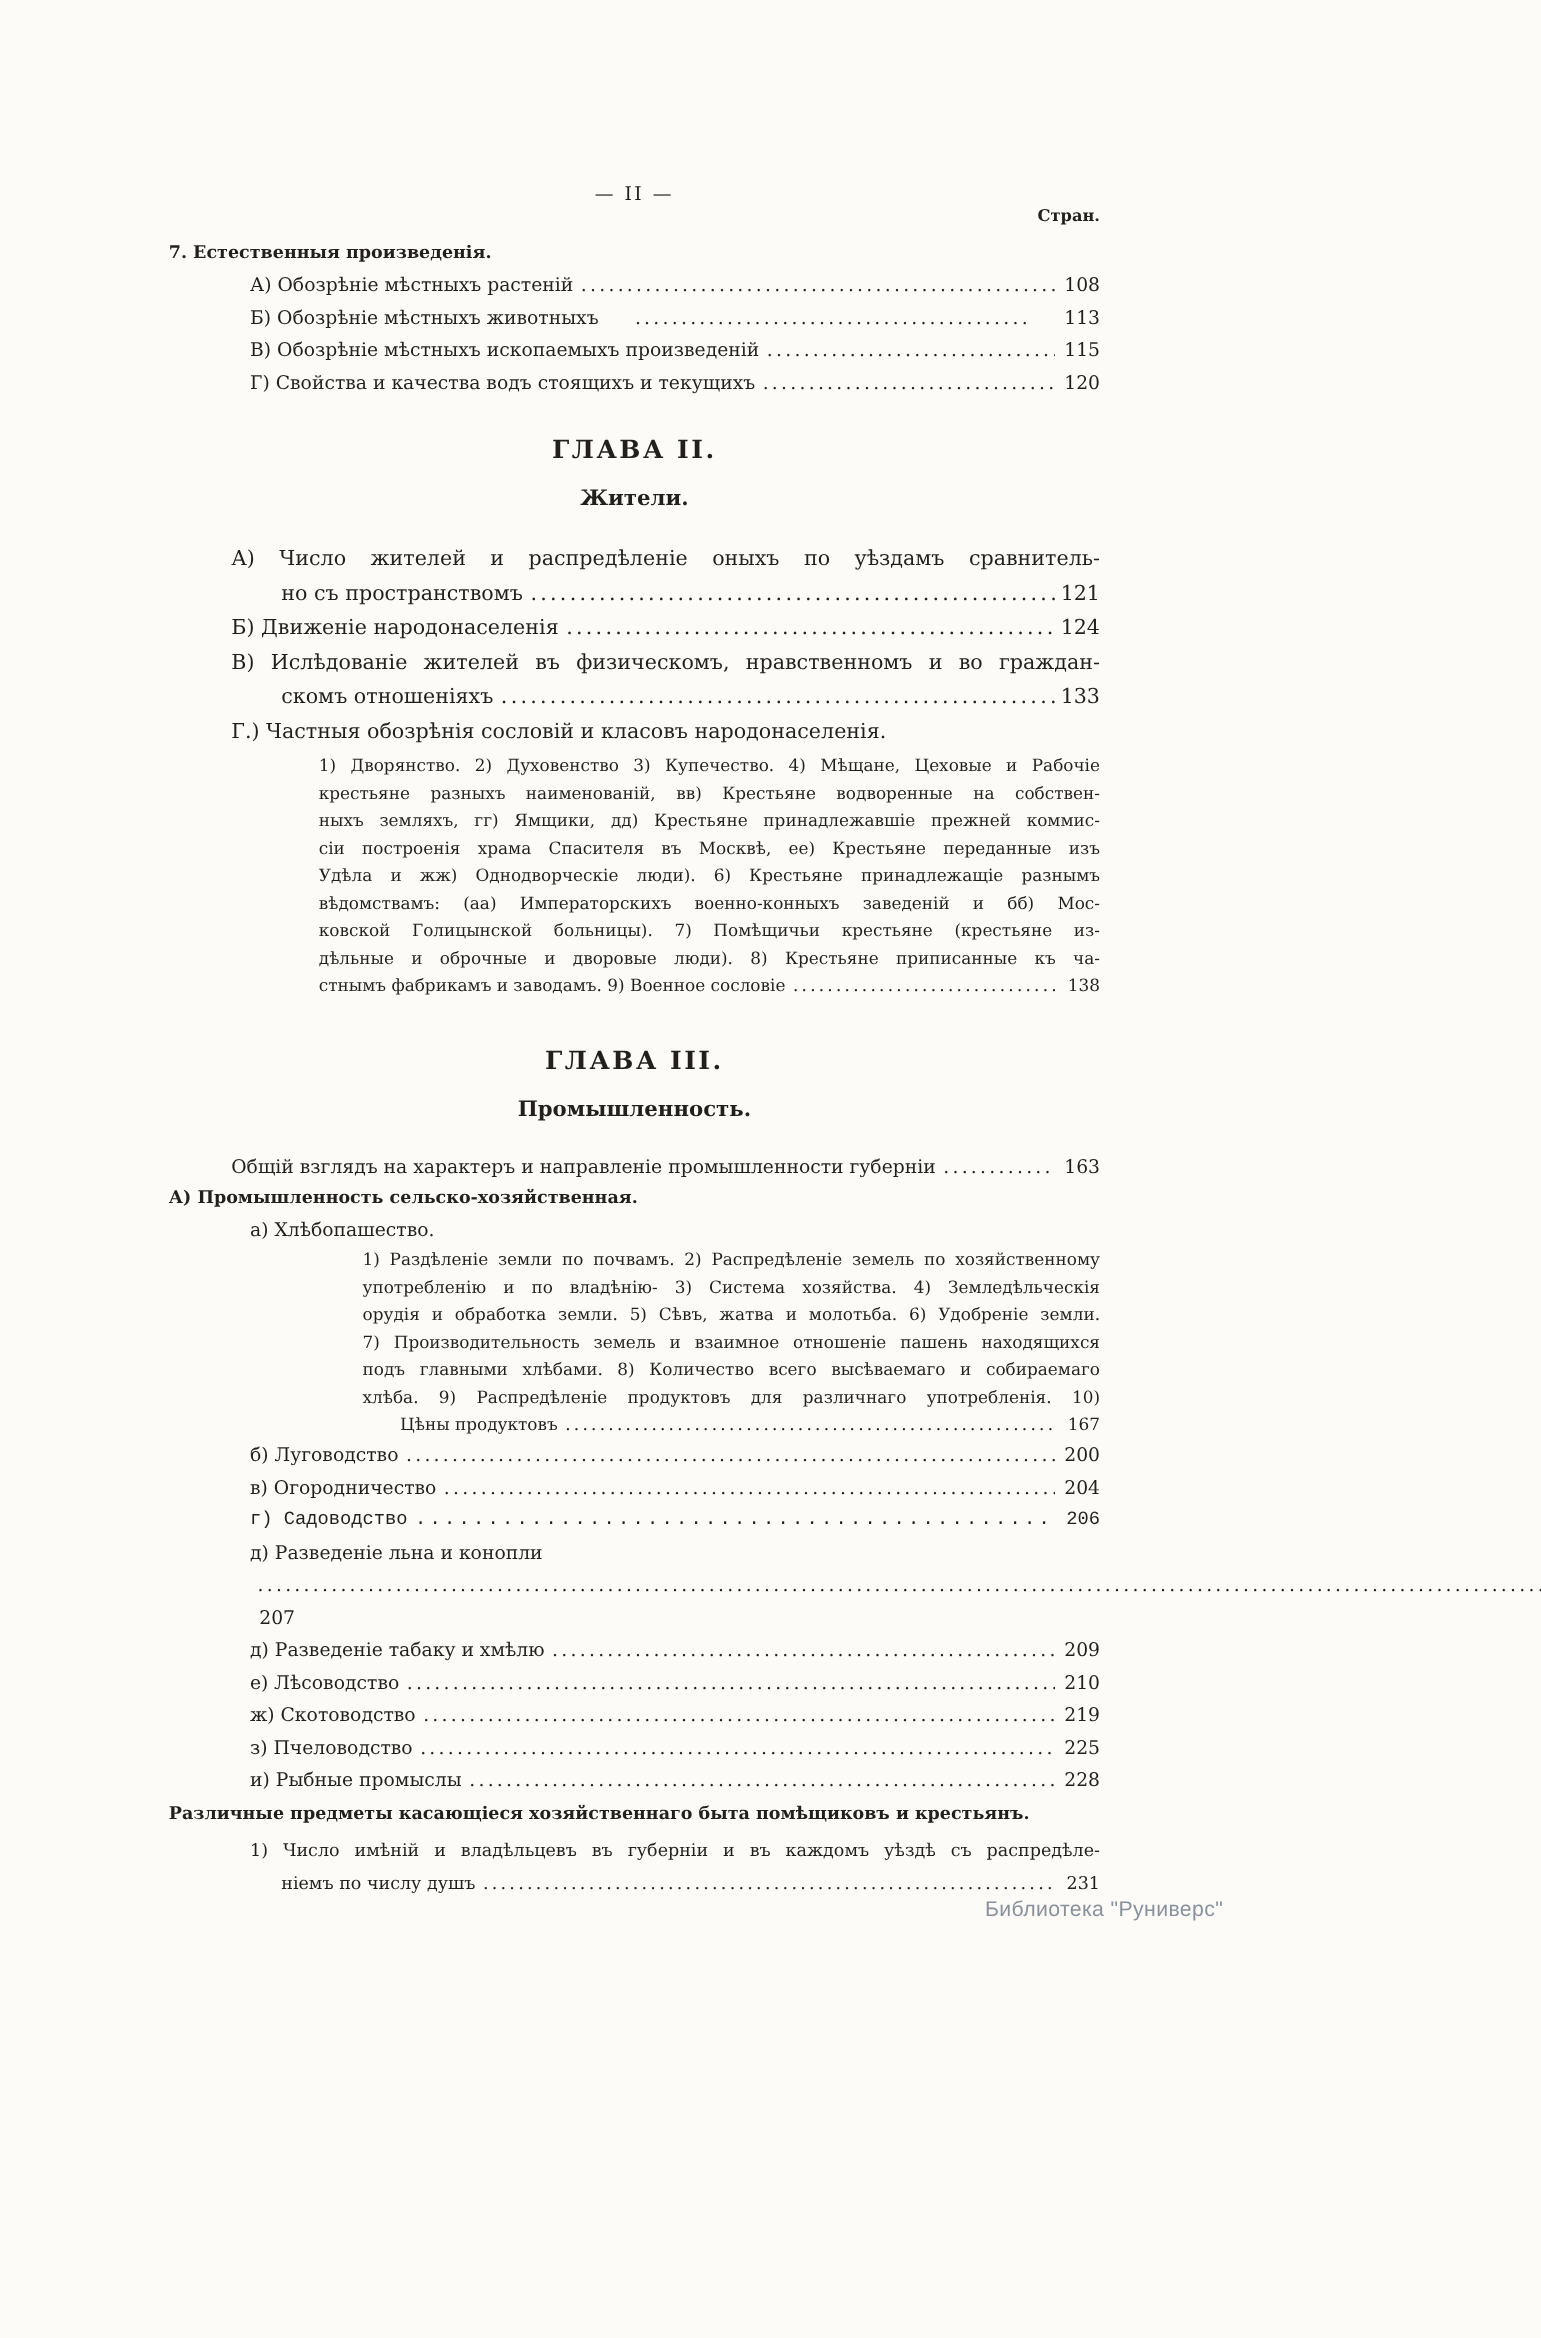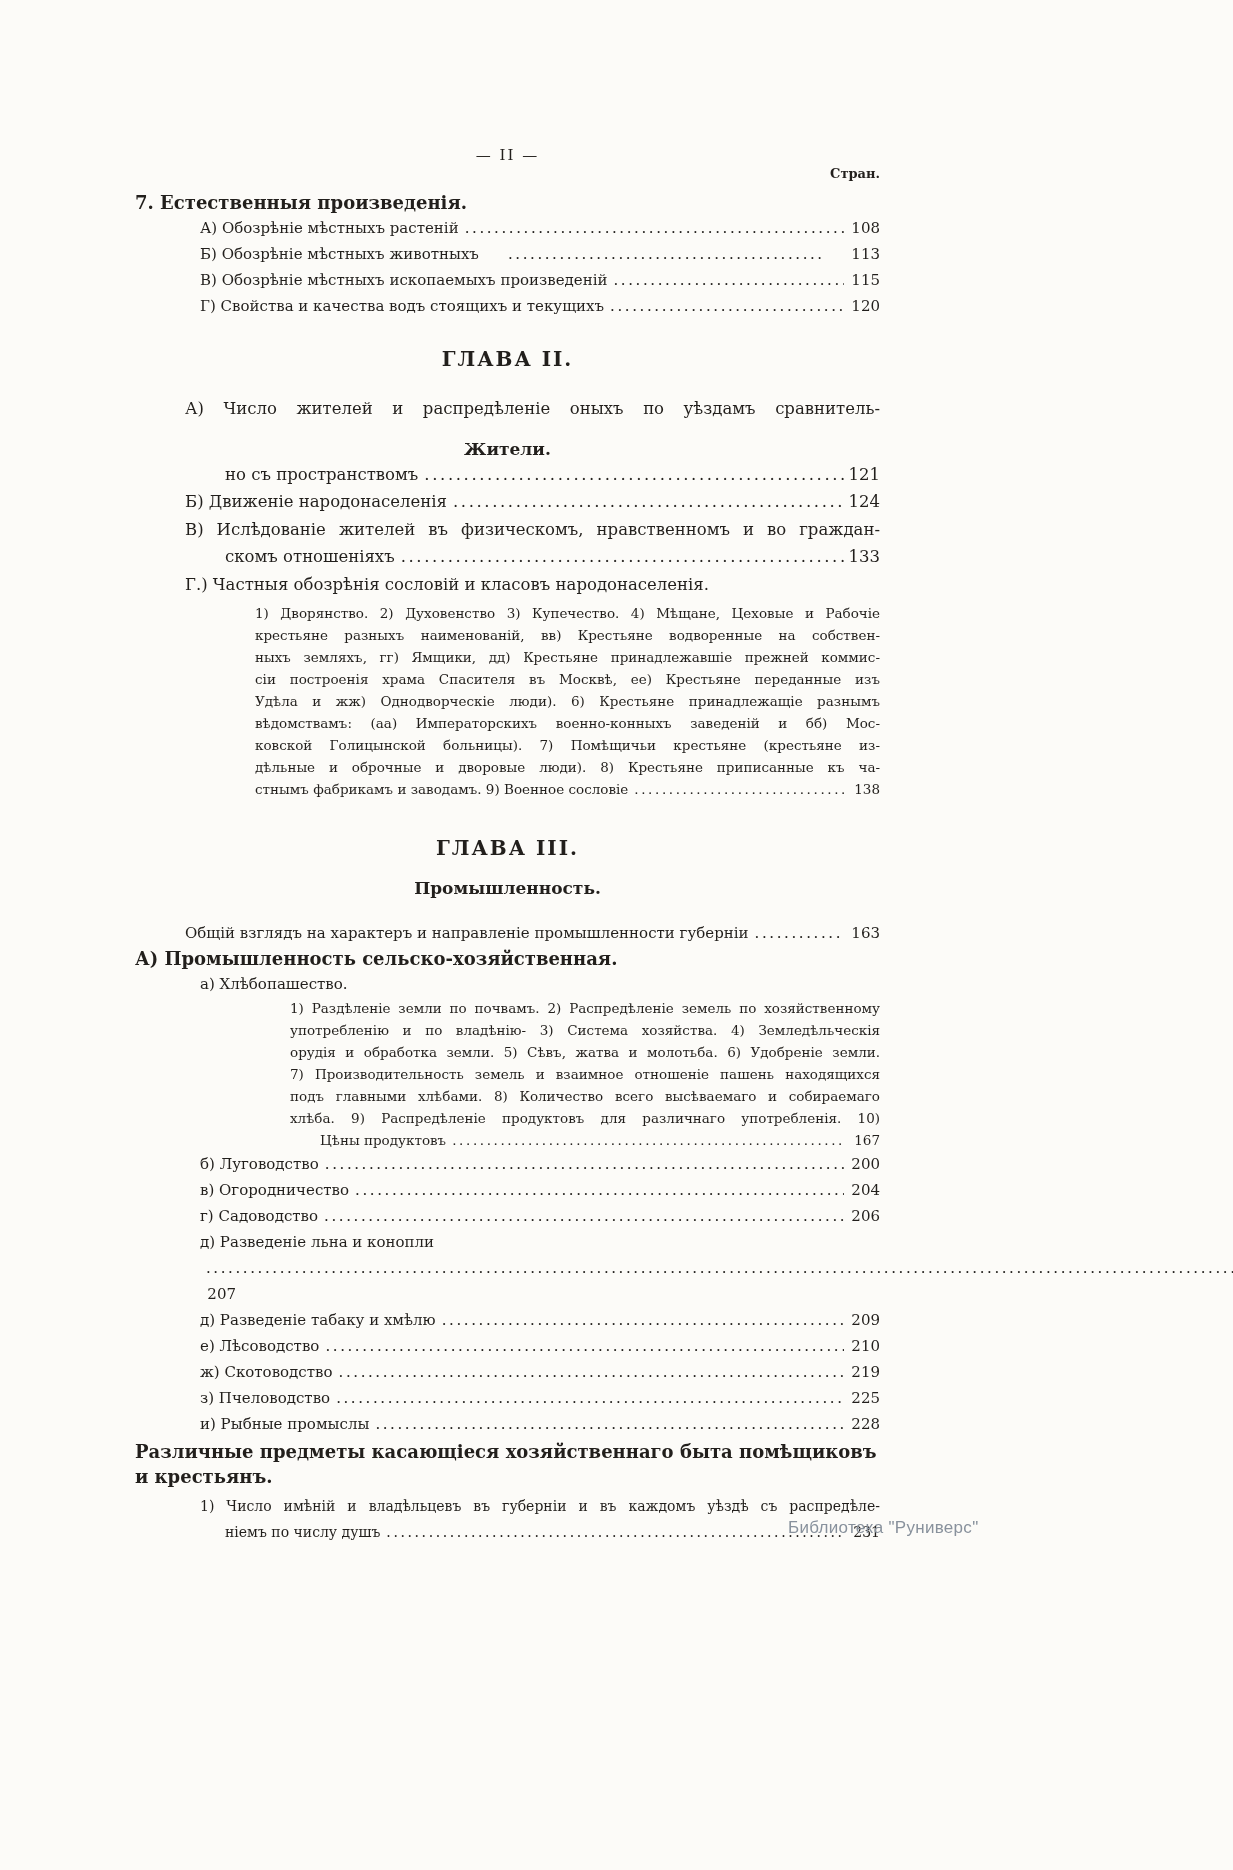--- a/index.html
+++ b/index.html
@@ -30,21 +30,21 @@
   }
   .pg { flex:0 0 auto; min-width:36px; text-align:right; }
   .j { text-align:justify; text-align-last:justify; }
   .b { font-weight:bold; }
   .chapter {
     text-align:center; font-weight:bold; font-size:20px;
     letter-spacing:2px; line-height:28px;
   }
   .sub { text-align:center; font-weight:bold; font-size:17px; line-height:24px; }
 
-  .sz-m  { font-size:18px; line-height:25px; }
+  .sz-m  { font-size:14px; line-height:25px; }
   .sz-l  { font-size:16.5px; line-height:27.5px; }
   .sz-s  { font-size:15px;   line-height:26px; }
   .sz-s2 { font-size:14px;   line-height:26px; }
   .sz-xs { font-size:13.5px; line-height:22px; }
 
   .watermark {
     position:absolute; top:1518px; left:788px;
     font-family:"Liberation Sans",sans-serif;
     font-size:17px; color:#88919c; letter-spacing:0.3px;
   }
@@ -71,22 +71,22 @@
         <span class="lbl">В) Обозрѣніе мѣстныхъ ископаемыхъ произведеній</span>
         <span class="dots">........................................................................................................................................................................................................</span>
         <span class="pg">115</span>
       </div>
       <div class="en r sz-s" style="padding-left: 65px;">
         <span class="lbl">Г) Свойства и качества водъ стоящихъ и текущихъ</span>
         <span class="dots">........................................................................................................................................................................................................</span>
         <span class="pg">120</span>
       </div>
       <div class="en chapter" style="margin-top: 26px;">ГЛАВА II.</div>
+      <div class="en sub" style="margin-top: 14px;">Жители.</div>
       <div class="en j sz-l" style="margin-top: 22px; padding-left: 50px;">А) Число жителей и распредѣленіе оныхъ по уѣздамъ сравнитель-</div>
-      <div class="en sub" style="margin-top: 14px;">Жители.</div>
       <div class="en r sz-l" style="padding-left: 90px;">
         <span class="lbl">но съ пространствомъ</span>
         <span class="dots">........................................................................................................................................................................................................</span>
         <span class="pg">121</span>
       </div>
       <div class="en r sz-l" style="padding-left: 50px;">
         <span class="lbl">Б) Движеніе народонаселенія</span>
         <span class="dots">........................................................................................................................................................................................................</span>
         <span class="pg">124</span>
       </div>
@@ -137,21 +137,21 @@
       <div class="en r sz-s" style="padding-left: 65px;">
         <span class="lbl">б) Луговодство</span>
         <span class="dots">........................................................................................................................................................................................................</span>
         <span class="pg">200</span>
       </div>
       <div class="en r sz-s" style="padding-left: 65px;">
         <span class="lbl">в) Огородничество</span>
         <span class="dots">........................................................................................................................................................................................................</span>
         <span class="pg">204</span>
       </div>
-      <div class="en r sz-s" style="padding-left: 65px;">
+      <div class="en r sz-s" style="padding-left: 65px; font-family: Liberation Mono, monospace;">
         <span class="lbl">г) Садоводство</span>
         <span class="dots">........................................................................................................................................................................................................</span>
         <span class="pg">206</span>
       </div>
       <div class="en r sz-s" style="padding-left: 65px; flex-direction: column;">
         <span class="lbl">д) Разведеніе льна и конопли</span>
         <span class="dots">........................................................................................................................................................................................................</span>
         <span class="pg">207</span>
       </div>
       <div class="en r sz-s" style="padding-left: 65px;">

